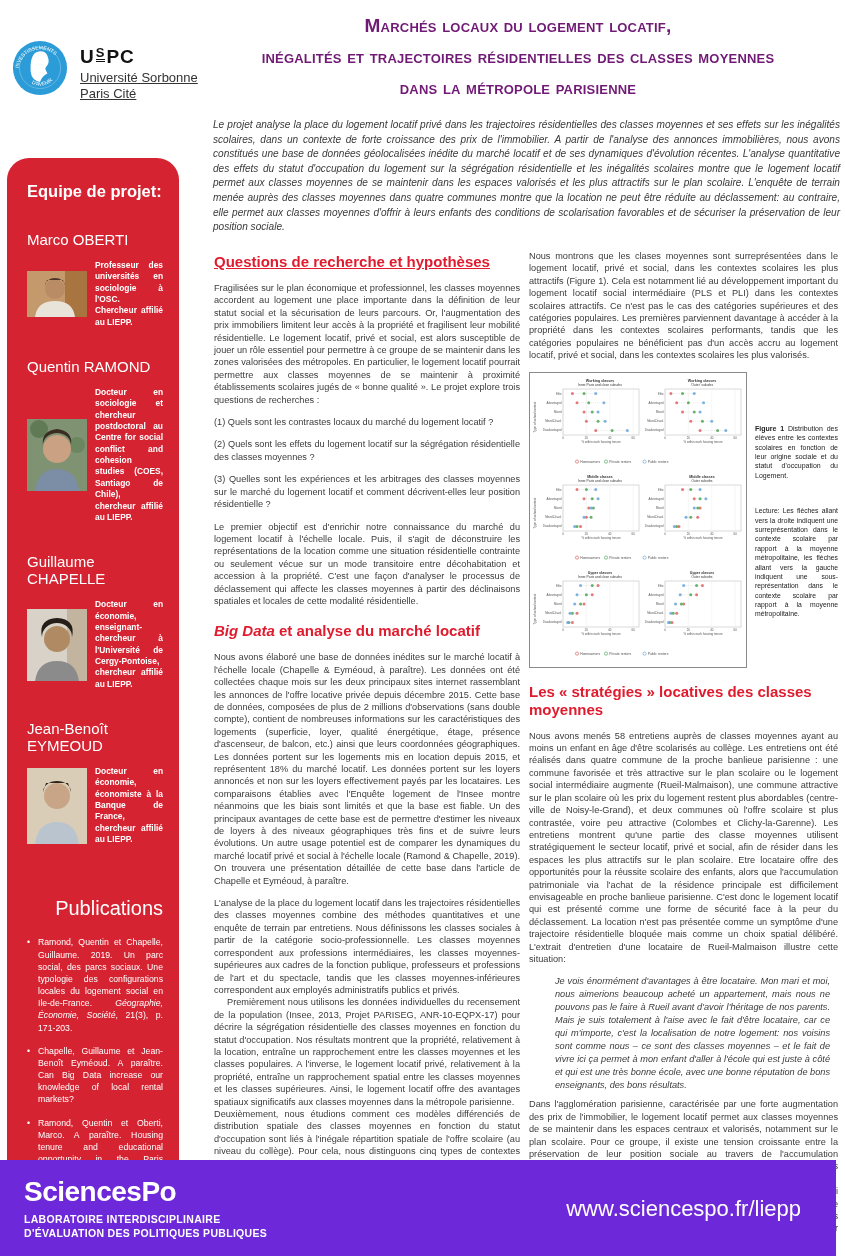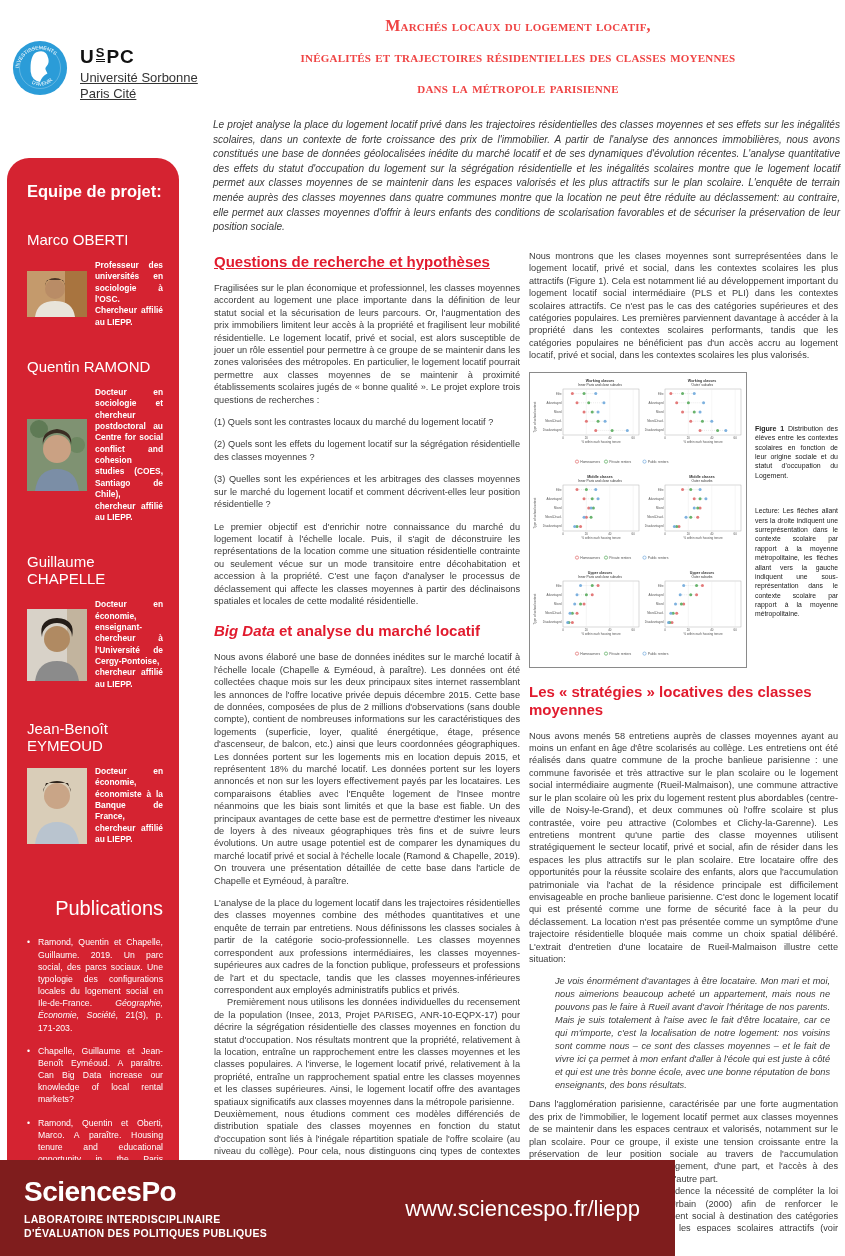--- a/index.html
+++ b/index.html
@@ -10,21 +10,21 @@
     font-family:"Liberation Sans", sans-serif; color:#3b3b3b;
   }
   
   .logos { position:absolute; left:12px; top:40px; width:190px; display:flex; gap:12px; align-items:flex-start; }
   .ia-circle { width:56px; height:56px; flex:0 0 auto; }
   .uspc { padding-top:6px; }
   .uspc-acronym { font-size:19px; font-weight:bold; color:#111; letter-spacing:1px; }
   .uspc-s { display:inline-block; font-size:13px; transform:translateY(-6px); border-bottom:3px double #111; line-height:1; margin:0 1px; }
   .uspc-name { font-size:13px; color:#333; line-height:1.25; margin-top:2px;text-decoration:underline; }
   .title-block { position:absolute; left:198px; top:10px; width:640px; text-align:center; }
-  .title-line { font-variant:small-caps; font-weight:bold; font-size:16px; line-height:31px; color:#ef4444; letter-spacing:.2px;font-family:Liberation Serif, serif; }
+  .title-line { font-variant:small-caps; font-weight:bold; font-size:19px; line-height:31px; color:#701a75; letter-spacing:.2px; }
   
   .intro { position:absolute; left:213px; top:118px; width:627px; font-style:italic; font-size:10.1px; line-height:14.6px; text-align:justify; color:#3a3a3a; font-weight:500; }
   
   .sidebar { position:absolute; left:7px; top:158px; width:172px; height:1098px; background:#d52331; border-radius:22px 22px 0 0; color:#fff; padding:24px 16px 0 20px; }
   .team-heading { font-size:16.5px; font-weight:bold; }
   .member-name { font-size:15px; font-weight:400; margin-top:30px; }
   .member-row { display:flex; gap:8px; margin-top:12px; align-items:center;font-weight:bold; }
   .photo { flex:0 0 auto; width:60px; overflow:hidden; }
   .photo svg { display:block; width:100%; height:100%; }
   .ph-1 { height:46px; } .ph-2 { height:72px; } .ph-3 { height:72px; } .ph-4 { height:76px; }
@@ -46,21 +46,21 @@
   
   .figure-row { display:flex; margin:6px 0 10px; }
   .figure-box { width:220px; border:1px solid #8a8a8a; background:#fff; padding:4px 2px 2px; }
   .fig-row { display:flex; align-items:flex-start; }
   .fig-legend { text-align:center; margin:-1px 0 3px 8px; }
   .fig-caption-col { width:84px; margin-left:8px; }
   .fig-caption { margin-top:52px; font-size:7px; line-height:1.35; text-align:justify; color:#222; }
   .fig-caption b { font-weight:bold; }
   .fig-lecture { margin-top:26px; font-size:6.8px; line-height:1.38; text-align:justify; color:#222; }
   
-  .footer { position:absolute; left:0; bottom:0; width:675px; height:96px; background:#7f1d1d; color:#fff; }
+  .footer { position:absolute; left:0; bottom:0; width:836px; height:96px; background:#6d28d9; color:#fff; }
   .footer-left { position:absolute; left:24px; top:16px; }
   .footer-logo { font-size:28px; font-weight:bold; letter-spacing:-.5px; }
   .footer-sub { font-size:10.5px; font-weight:bold; letter-spacing:.3px; line-height:1.35; margin-top:4px; }
   .footer-url { position:absolute; right:35px; top:36px; font-size:22px; font-weight:400; }
 </style>
 </head>
 <body>
 
 <div class="poster">
 

